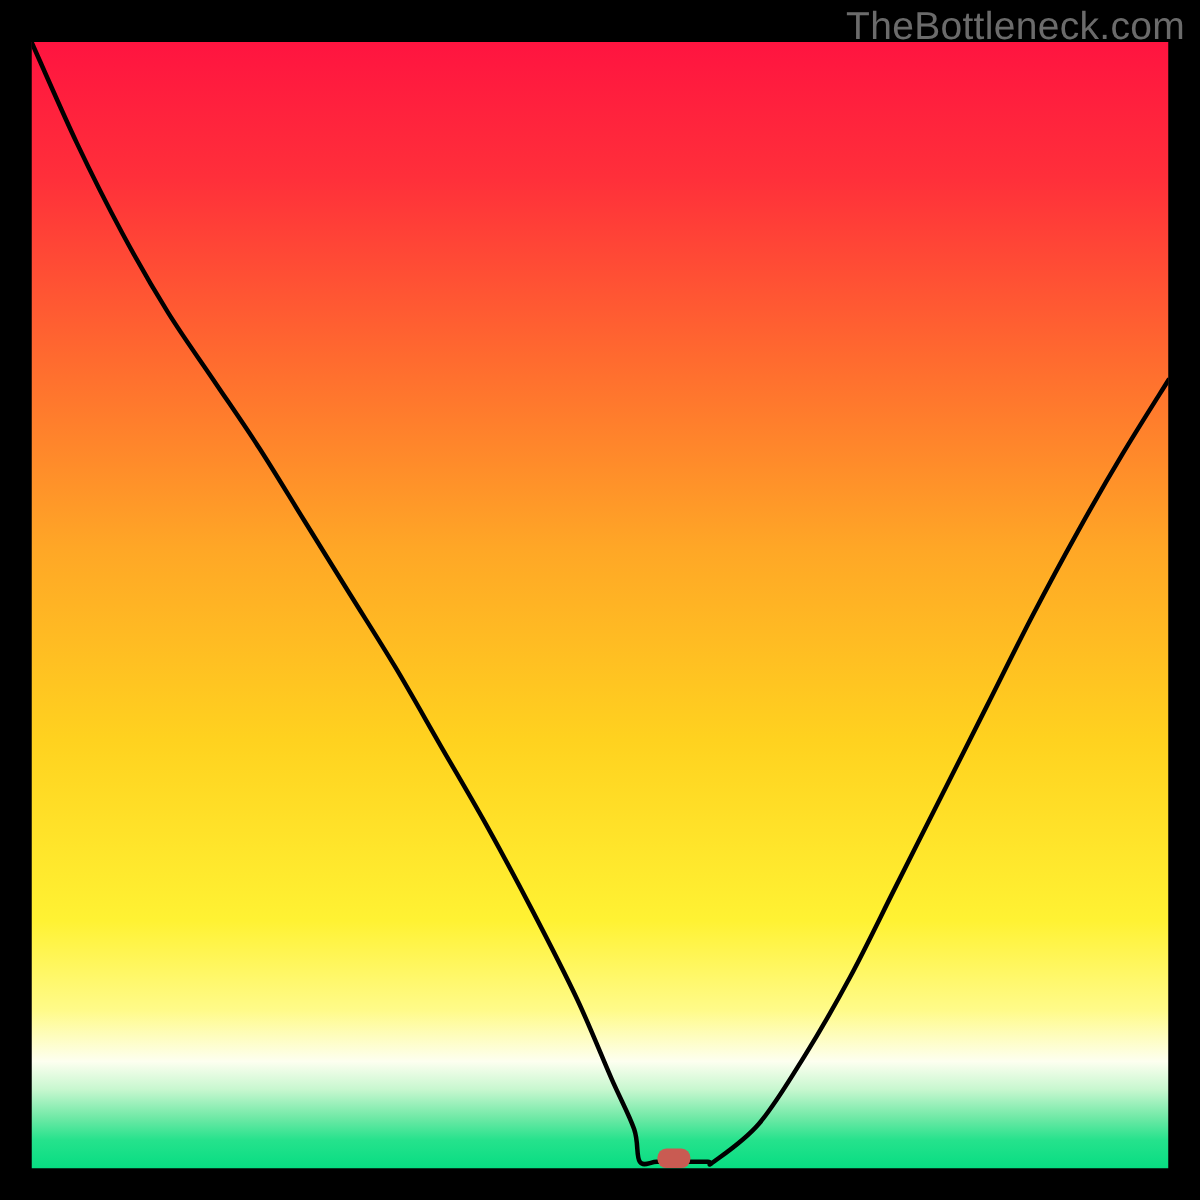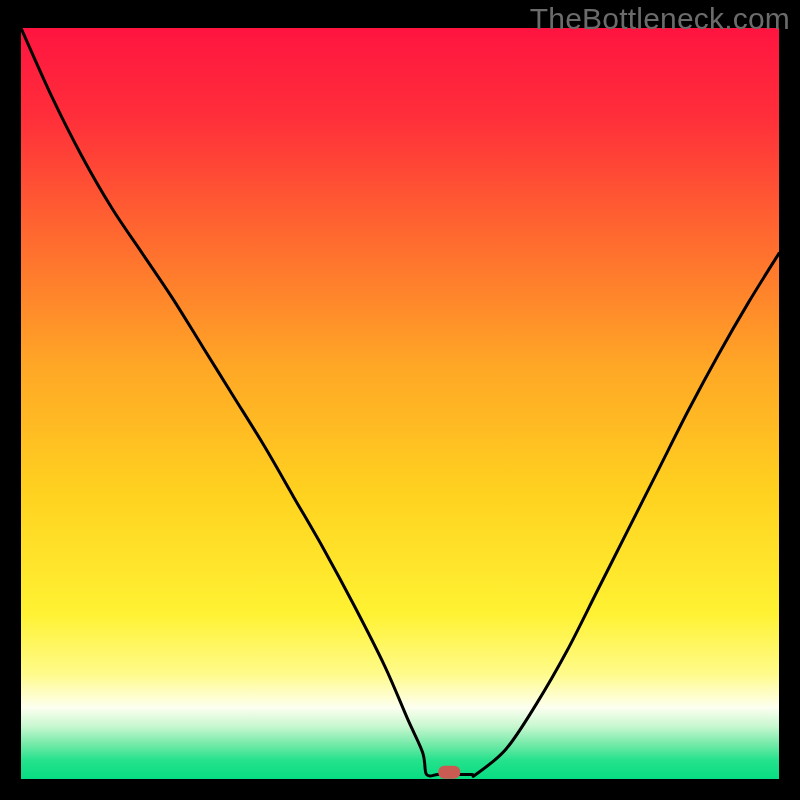--- a/index.html
+++ b/index.html
@@ -15,21 +15,21 @@
     position: relative;
     width: 800px;
     height: 800px;
     background: #000;
   }
   .watermark {
     position: absolute;
     top: 2px;
     right: 10px;
     color: #6b6b6b;
-    font-size: 30px;
+    font-size: 26px;
     font-weight: 500;
     letter-spacing: 0.2px;
     z-index: 10;
     font-family: Arial, Helvetica, sans-serif;
   }
   .plot {
     position: absolute;
     left: 21px;
     top: 28px;
     width: 758px;

